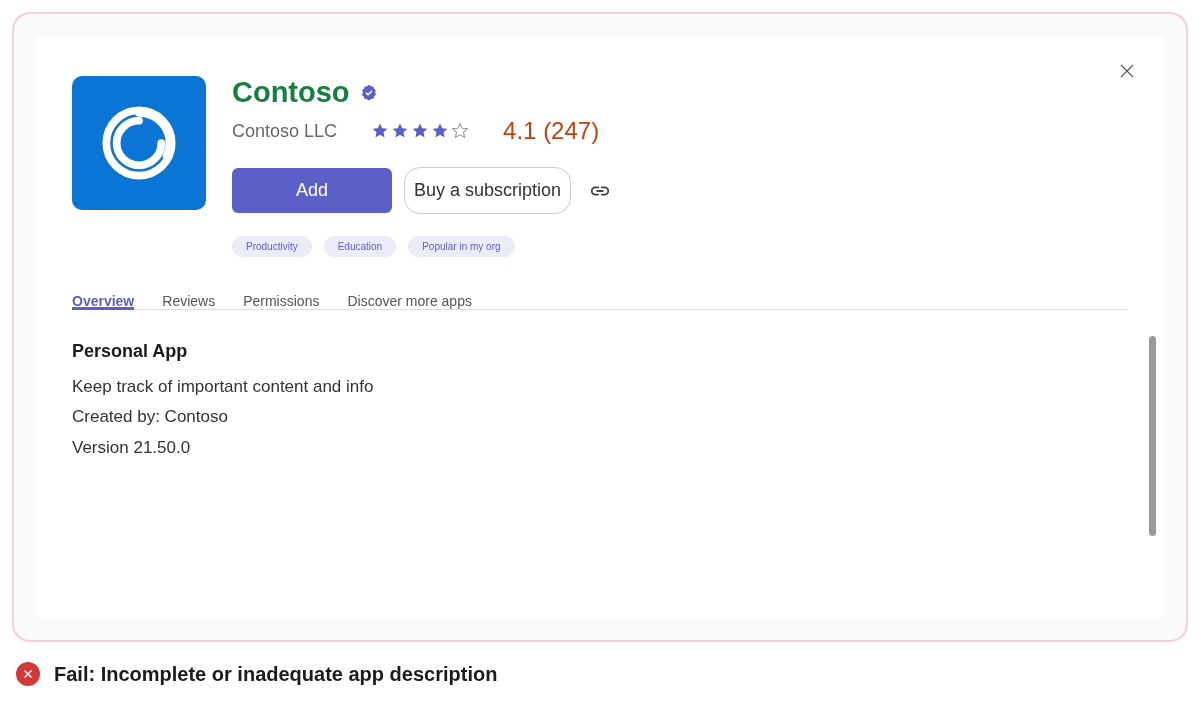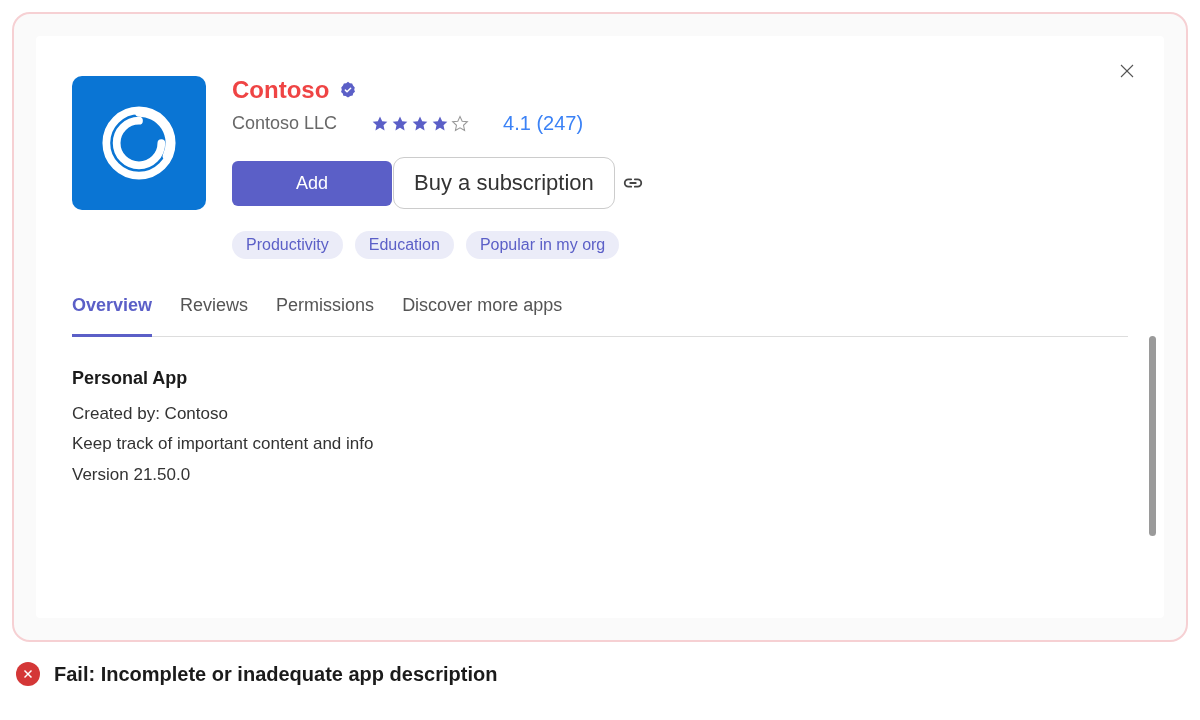--- a/index.html
+++ b/index.html
@@ -53,96 +53,96 @@
     flex-shrink: 0;
   }
   .app-icon svg { width: 86px; height: 86px; }
   .header-info { flex: 1; }
   .title-row {
     display: flex;
     align-items: center;
     gap: 10px;
   }
   .app-title {
-    font-size: 24px;
+    font-size: 29px;
     font-weight: 700;
-    color: #ef4444;
+    color: #15803d;
   }
   .verified-icon { width: 18px; height: 18px; color: #5b5fc7; }
   .meta-row {
     margin-top: 8px;
     display: flex;
     align-items: center;
     gap: 34px;
     font-size: 18px;
     color: #686868;
   }
   .stars { display: flex; gap: 2px; align-items: center; }
   .star { width: 18px; height: 18px; }
   .star.filled { fill: #5b5fc7; }
   .star.empty { fill: none; stroke: #999; stroke-width: 1.4; }
-  .rating-text { color: #3b82f6; font-size: 20px; }
+  .rating-text { color: #c2410c; font-size: 24px; }
   .action-row {
     margin-top: 22px;
     display: flex;
     align-items: center;
-    gap: 1px;
+    gap: 12px;
   }
   .btn-primary {
     background: #5b5fc7;
     color: #fff;
     border: none;
     border-radius: 6px;
     font-size: 18px;
     font-weight: 500;
     padding: 12px 64px;
     cursor: pointer;
   }
   .btn-secondary {
     background: #fff;
     color: #333;
     border: 1px solid #ccc;
-    border-radius: 11px;
-    font-size: 22px;
-    padding: 12px 20px;
+    border-radius: 16px;
+    font-size: 18px;
+    padding: 12px 9px;
     cursor: pointer;
   }
   .link-icon-btn {
     background: none;
     border: none;
     cursor: pointer;
     padding: 6px;
     display: flex;
     align-items: center;
   }
   .link-icon-btn svg { width: 22px; height: 22px; stroke: #444; }
   .tag-row {
     margin-top: 22px;
     display: flex;
     gap: 12px;
   }
   .tag {
     background: #ebecf8;
     color: #5b5fc7;
-    font-size: 16px;
+    font-size: 10px;
     padding: 5px 14px;
     border-radius: 14px;
   }
   .tabs {
     margin-top: 36px;
     display: flex;
     gap: 28px;
     border-bottom: 1px solid #ddd;
     padding-bottom: 0;
     position: relative;
   }
   .tab {
-    font-size: 18px;
+    font-size: 14px;
     color: #555;
-    padding-bottom: 20px;
+    padding-bottom: 0;
     cursor: pointer;
     position: relative;
   }
   .tab.active {
     color: #5b5fc7;
     font-weight: 600;
   }
   .tab.active::after {
     content: '';
     position: absolute;
@@ -278,22 +278,22 @@
       <div class="tab active">Overview</div>
       <div class="tab">Reviews</div>
       <div class="tab">Permissions</div>
       <div class="tab">Discover more apps</div>
     </div>
 
     <div class="content">
 
       <div class="section2">
         <h3>Personal App</h3>
+        <p>Keep track of important content and info</p>
         <p>Created by: Contoso</p>
-        <p>Keep track of important content and info</p>
         <p>Version 21.50.0</p>
       </div>
     </div>
 
     <div class="scrollbar"></div>
   </div>
 </div>
 
 <div class="fail-row">
   <div class="fail-icon">

